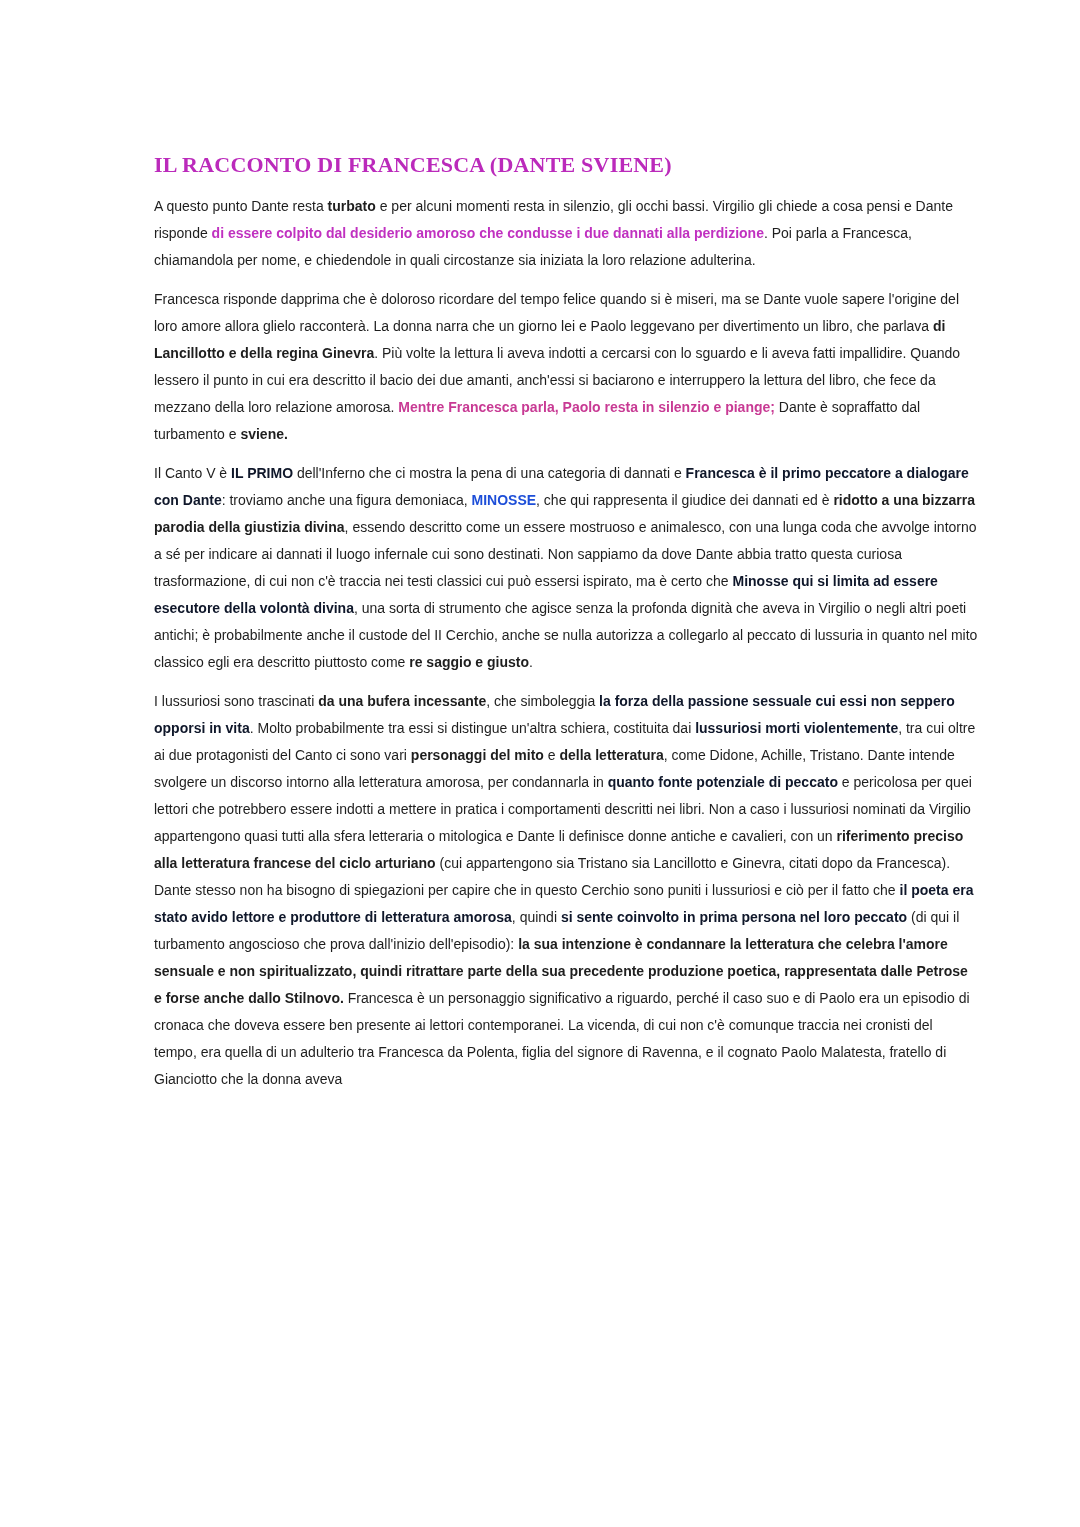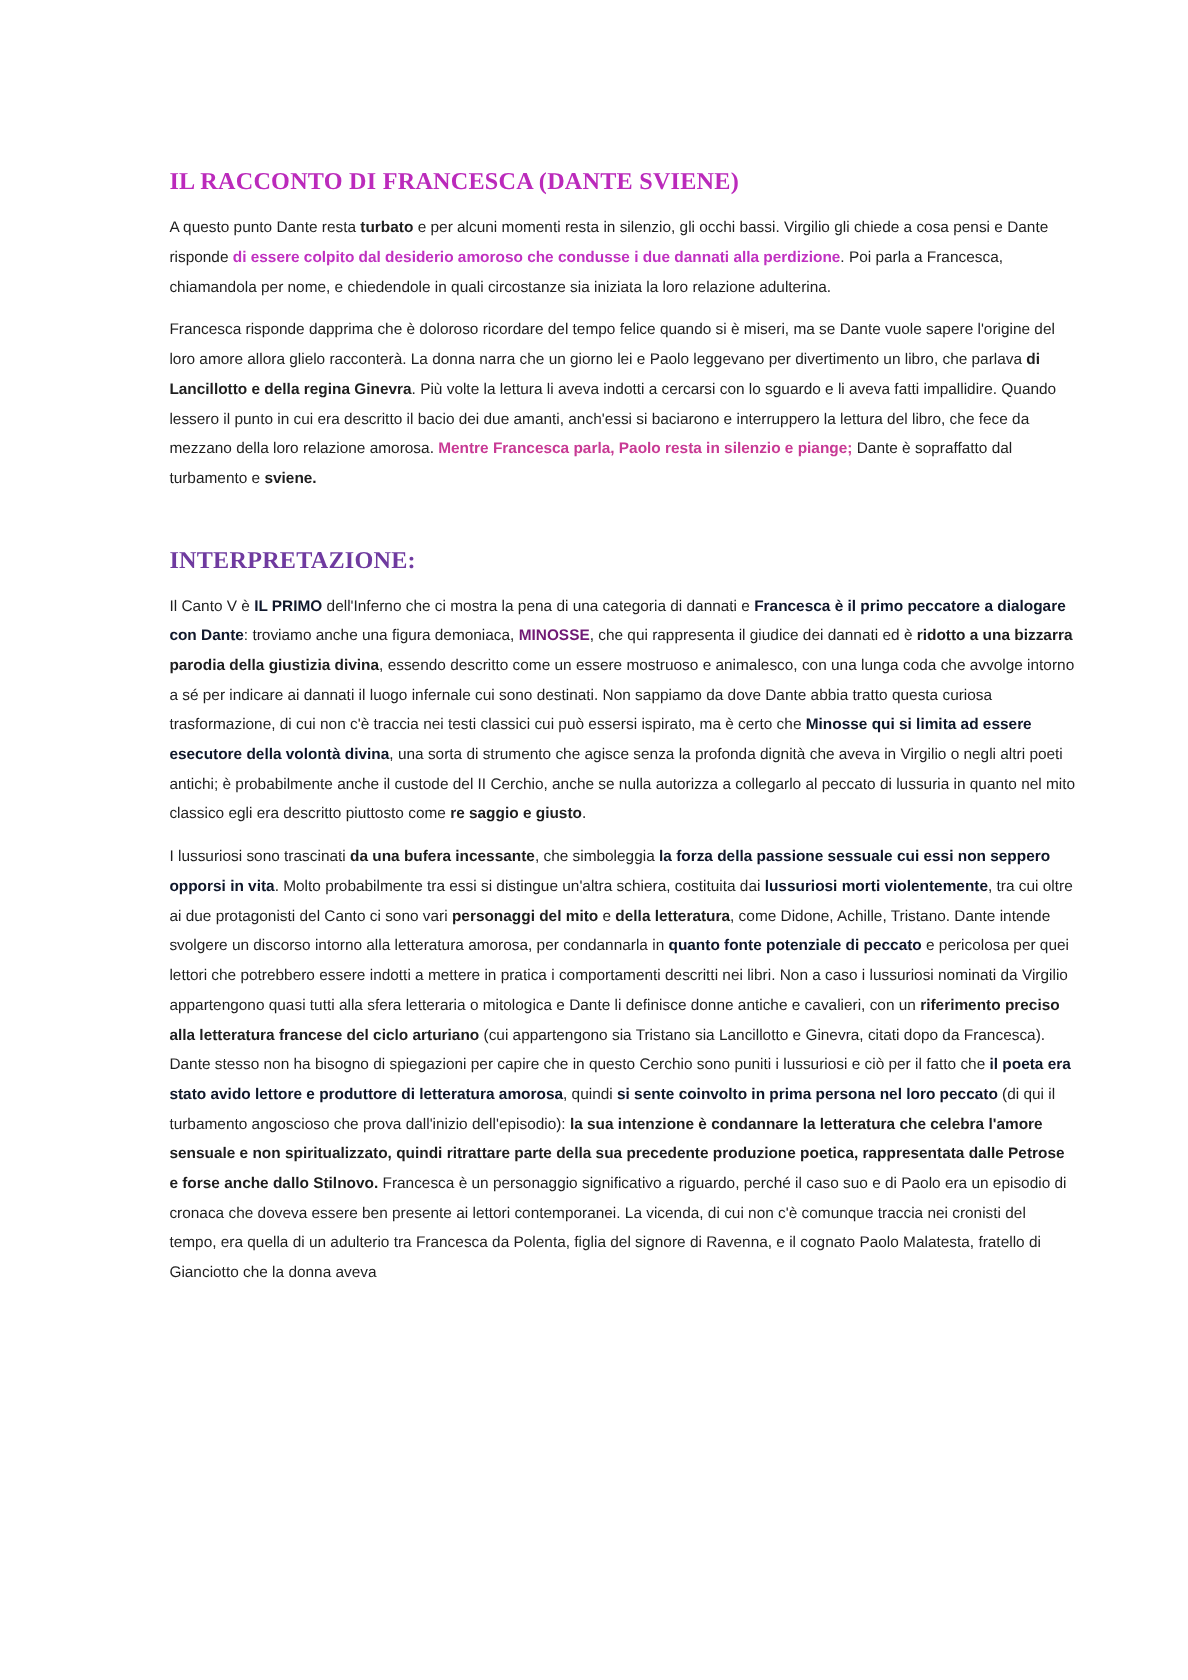--- a/index.html
+++ b/index.html
@@ -34,29 +34,28 @@
     color:#1e1e1e;
     margin:0 0 12px 0;
     text-align:left;
   }
   
   .r-n    { font-weight:normal; color:#1e1e1e; }
   .r-b    { font-weight:bold;   color:#1e1e1e; }
   .r-bm   { font-weight:bold;   color:#c031c0; }  
   .r-bk   { font-weight:bold;   color:#c83a94; }  
   .r-bp   { font-weight:bold;   color:#0f172a; }  
-  .r-br   { font-weight:bold;   color:#701a75; }  
+  .r-br   { font-weight:bold;   color:#1d4ed8; }  
   .r-hm   { font-weight:bold;   color:#bb2abb; }  
   .r-hp   { font-weight:bold;   color:#6f3a9f; }  
 </style>
 </head>
 <body>
 
 <div class="page">
   <div class="content">
       <h2 class="heading"><span class="r-hm">IL RACCONTO DI FRANCESCA (DANTE SVIENE)</span></h2>
       <p class="para"><span class="r-n">A questo punto Dante resta </span><span class="r-b">turbato</span><span class="r-n"> e per alcuni momenti resta in silenzio, gli occhi bassi. Virgilio gli chiede a cosa pensi e Dante risponde </span><span class="r-bm">di essere colpito dal desiderio amoroso che condusse i due dannati alla perdizione</span><span class="r-n">. Poi parla a Francesca, chiamandola per nome, e chiedendole in quali circostanze sia iniziata la loro relazione adulterina.</span></p>
       <p class="para"><span class="r-n">Francesca risponde dapprima che è doloroso ricordare del tempo felice quando si è miseri, ma se Dante vuole sapere l'origine del loro amore allora glielo racconterà. La donna narra che un giorno lei e Paolo leggevano per divertimento un libro, che parlava </span><span class="r-b">di Lancillotto e della regina Ginevra</span><span class="r-n">. Più volte la lettura li aveva indotti a cercarsi con lo sguardo e li aveva fatti impallidire. Quando lessero il punto in cui era descritto il bacio dei due amanti, anch'essi si baciarono e interruppero la lettura del libro, che fece da mezzano della loro relazione amorosa. </span><span class="r-bk">Mentre Francesca parla, Paolo resta in silenzio e piange;</span><span class="r-n"> Dante è sopraffatto dal turbamento e </span><span class="r-b">sviene.</span></p>
-      <h2 class="heading gap-above"><span class="r-hp">INTERPRETAZIONE:</span></h2>
       <p class="para"><span class="r-n">Il Canto V è </span><span class="r-bp">IL PRIMO</span><span class="r-n"> dell'Inferno che ci mostra la pena di una categoria di dannati e </span><span class="r-bp">Francesca è il primo peccatore a dialogare con Dante</span><span class="r-n">: troviamo anche una figura demoniaca, </span><span class="r-br">MINOSSE</span><span class="r-n">, che qui rappresenta il giudice dei dannati ed è </span><span class="r-b">ridotto a una bizzarra parodia della giustizia divina</span><span class="r-n">, essendo descritto come un essere mostruoso e animalesco, con una lunga coda che avvolge intorno a sé per indicare ai dannati il luogo infernale cui sono destinati. Non sappiamo da dove Dante abbia tratto questa curiosa trasformazione, di cui non c'è traccia nei testi classici cui può essersi ispirato, ma è certo che </span><span class="r-bp">Minosse qui si limita ad essere esecutore della volontà divina</span><span class="r-n">, una sorta di strumento che agisce senza la profonda dignità che aveva in Virgilio o negli altri poeti antichi; è probabilmente anche il custode del II Cerchio, anche se nulla autorizza a collegarlo al peccato di lussuria in quanto nel mito classico egli era descritto piuttosto come </span><span class="r-b">re saggio e giusto</span><span class="r-n">.</span></p>
       <p class="para"><span class="r-n">I lussuriosi sono trascinati </span><span class="r-b">da una bufera incessante</span><span class="r-n">, che simboleggia </span><span class="r-bp">la forza della passione sessuale cui essi non seppero opporsi in vita</span><span class="r-n">. Molto probabilmente tra essi si distingue un'altra schiera, costituita dai </span><span class="r-bp">lussuriosi morti violentemente</span><span class="r-n">, tra cui oltre ai due protagonisti del Canto ci sono vari </span><span class="r-b">personaggi del mito</span><span class="r-n"> e </span><span class="r-b">della letteratura</span><span class="r-n">, come Didone, Achille, Tristano. Dante intende svolgere un discorso intorno alla letteratura amorosa, per condannarla in </span><span class="r-bp">quanto fonte potenziale di peccato</span><span class="r-n"> e pericolosa per quei lettori che potrebbero essere indotti a mettere in pratica i comportamenti descritti nei libri. Non a caso i lussuriosi nominati da Virgilio appartengono quasi tutti alla sfera letteraria o mitologica e Dante li definisce donne antiche e cavalieri, con un </span><span class="r-b">riferimento preciso alla letteratura francese del ciclo arturiano</span><span class="r-n"> (cui appartengono sia Tristano sia Lancillotto e Ginevra, citati dopo da Francesca). Dante stesso non ha bisogno di spiegazioni per capire che in questo Cerchio sono puniti i lussuriosi e ciò per il fatto che </span><span class="r-bp">il poeta era stato avido lettore e produttore di letteratura amorosa</span><span class="r-n">, quindi </span><span class="r-bp">si sente coinvolto in prima persona nel loro peccato</span><span class="r-n"> (di qui il turbamento angoscioso che prova dall'inizio dell'episodio): </span><span class="r-b">la sua intenzione è condannare la letteratura che celebra l'amore sensuale e non spiritualizzato, quindi ritrattare parte della sua precedente produzione poetica, rappresentata dalle Petrose e forse anche dallo Stilnovo.</span><span class="r-n"> Francesca è un personaggio significativo a riguardo, perché il caso suo e di Paolo era un episodio di cronaca che doveva essere ben presente ai lettori contemporanei. La vicenda, di cui non c'è comunque traccia nei cronisti del tempo, era quella di un adulterio tra Francesca da Polenta, figlia del signore di Ravenna, e il cognato Paolo Malatesta, fratello di Gianciotto che la donna aveva</span></p>
     </div>
 </div>
 
 </body></html>

